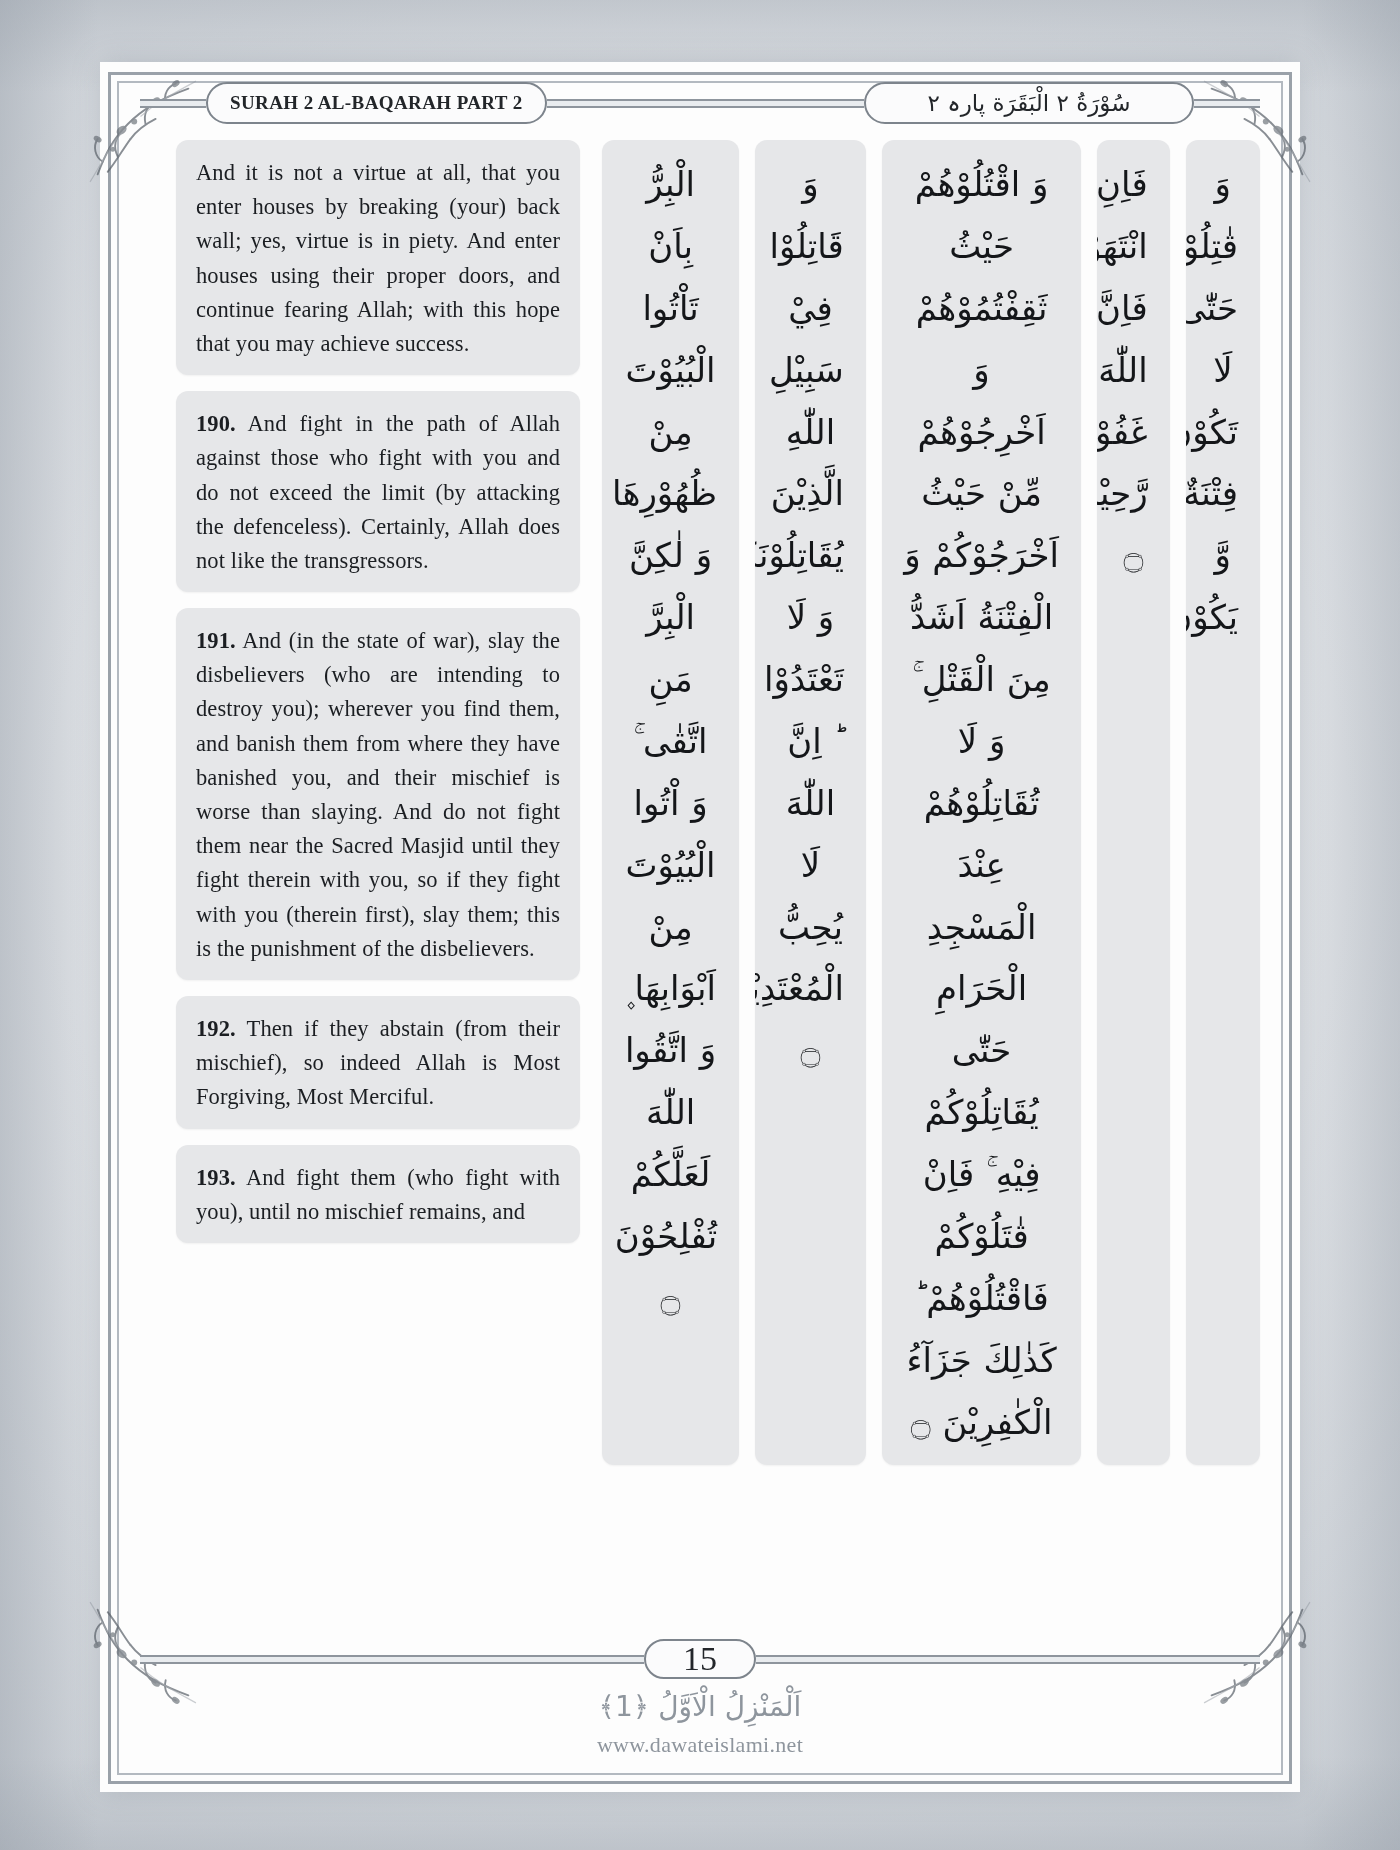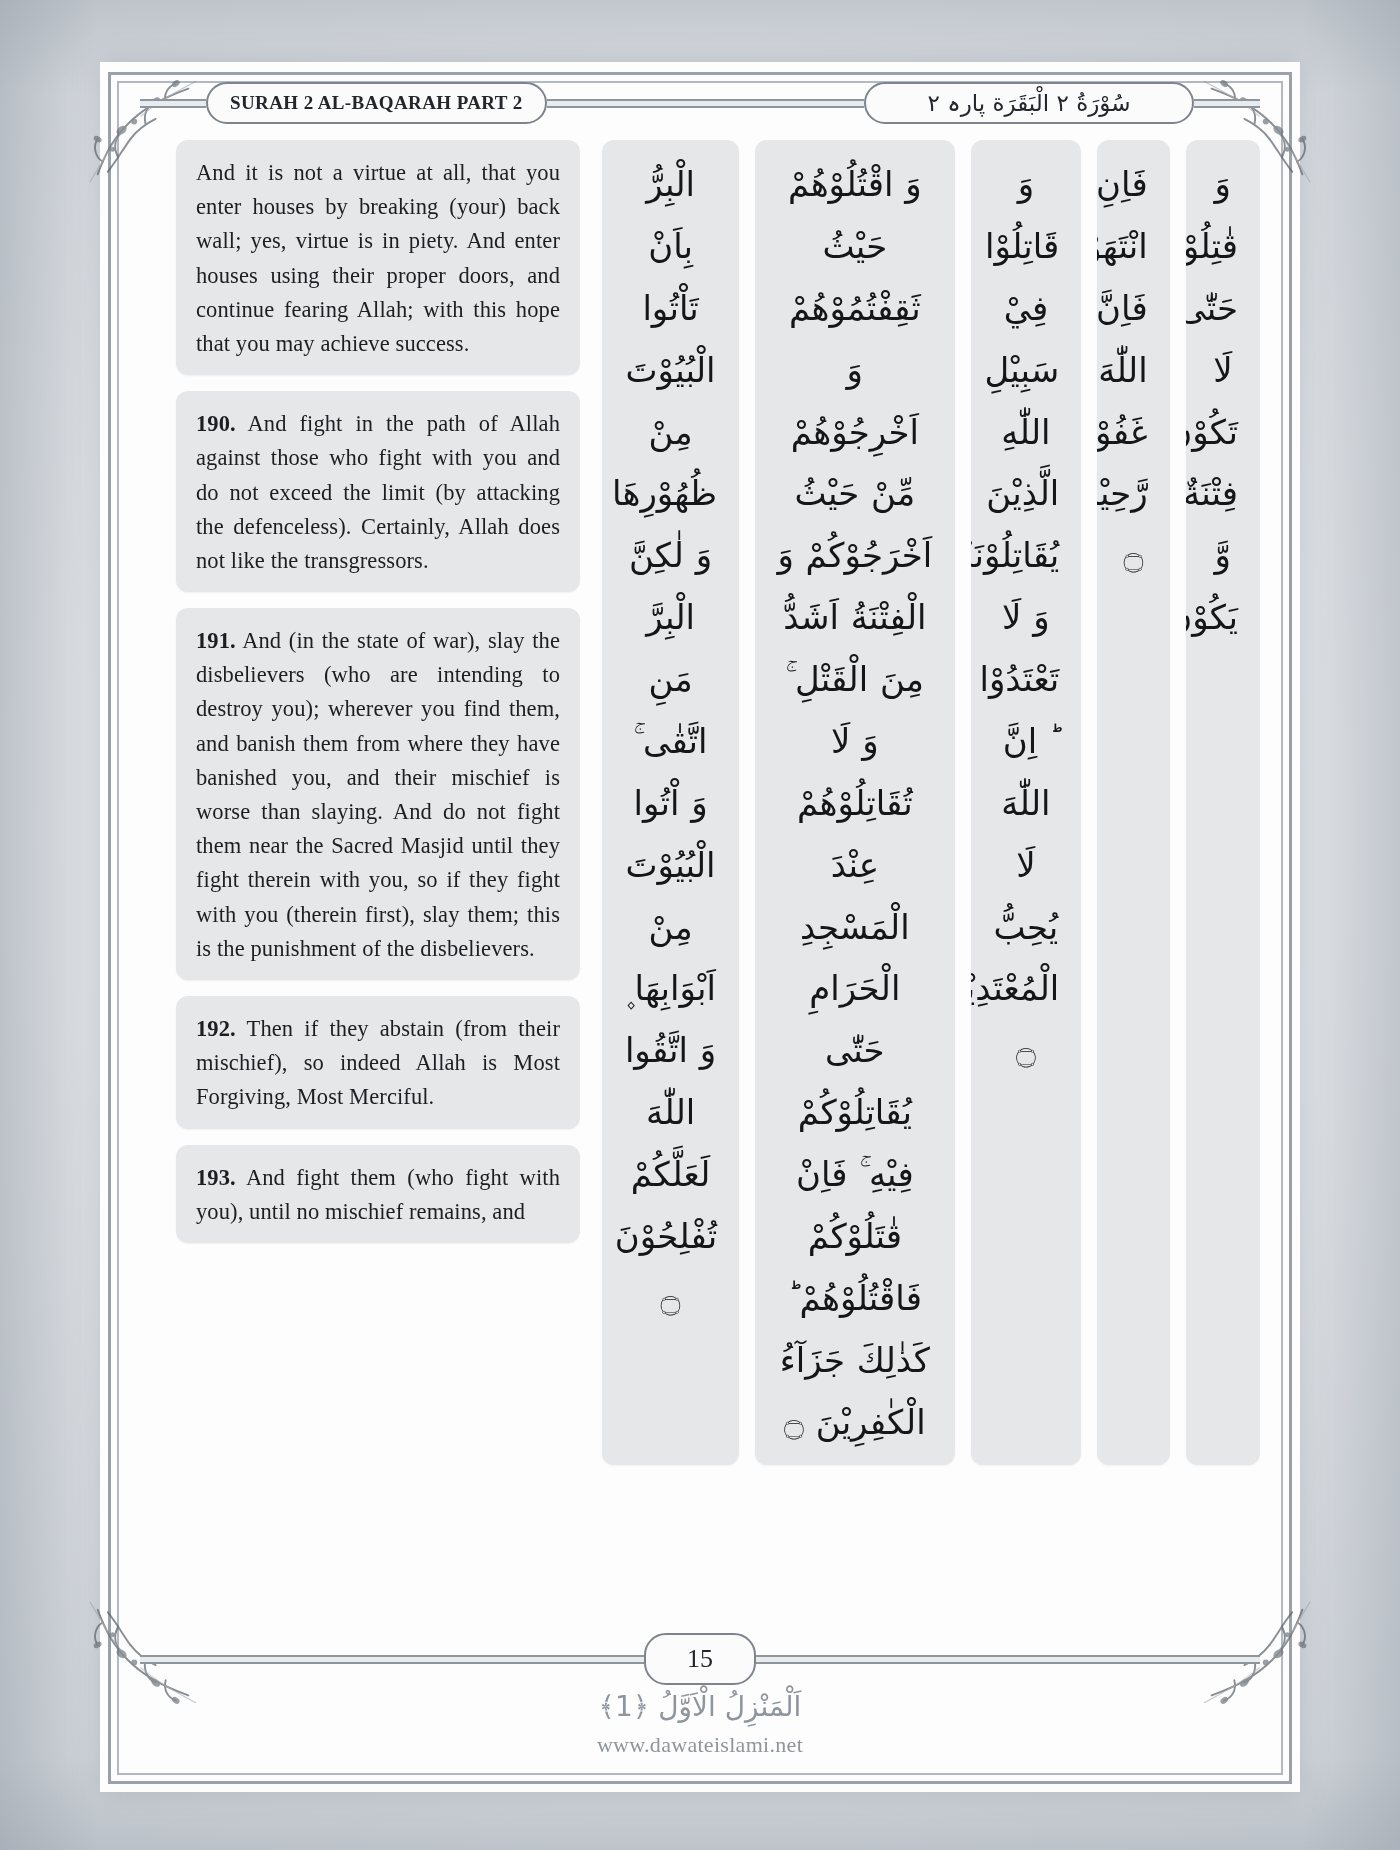--- a/index.html
+++ b/index.html
@@ -179,26 +179,26 @@
     width: 1120px;
     height: 46px;
     display: flex;
     align-items: center;
     justify-content: center;
   }
   .page-pill {
     border: 2px solid #7d848c;
     border-radius: 22px;
     background: #fbfbfc;
-    height: 52px;
+    height: 40px;
     min-width: 112px;
     display: flex;
     align-items: center;
     justify-content: center;
-    font-size: 26px;
+    font-size: 34px;
     color: #23262a;
     flex: 0 0 auto;
     position: relative;
     z-index: 2;
   }
 
   .footer-meta {
     position: absolute;
     left: 0;
     top: 1690px;
@@ -354,22 +354,22 @@
     <div class="panel panel-en">
       <span class="vnum">192.</span> <span>Then if they abstain (from their mischief), so indeed Allah is Most Forgiving, Most Merciful.</span>
     </div>
     <div class="panel panel-en">
       <span class="vnum">193.</span> <span>And fight them (who fight with you), until no mischief remains, and</span>
     </div>
   </div>
 
   <div class="col-ar">
     <div class="panel panel-ar">الْبِرُّ بِاَنْ تَاْتُوا الْبُيُوْتَ مِنْ ظُهُوْرِهَا وَ لٰكِنَّ الْبِرَّ مَنِ اتَّقٰى ۚ وَ اْتُوا الْبُيُوْتَ مِنْ اَبْوَابِهَا ۪ وَ اتَّقُوا اللّٰهَ لَعَلَّكُمْ تُفْلِحُوْنَ ۝</div>
+    <div class="panel panel-ar">وَ قَاتِلُوْا فِيْ سَبِيْلِ اللّٰهِ الَّذِيْنَ يُقَاتِلُوْنَكُمْ وَ لَا تَعْتَدُوْا ؕ اِنَّ اللّٰهَ لَا يُحِبُّ الْمُعْتَدِيْنَ ۝</div>
     <div class="panel panel-ar">وَ اقْتُلُوْهُمْ حَيْثُ ثَقِفْتُمُوْهُمْ وَ اَخْرِجُوْهُمْ مِّنْ حَيْثُ اَخْرَجُوْكُمْ وَ الْفِتْنَةُ اَشَدُّ مِنَ الْقَتْلِ ۚ وَ لَا تُقَاتِلُوْهُمْ عِنْدَ الْمَسْجِدِ الْحَرَامِ حَتّٰى يُقَاتِلُوْكُمْ فِيْهِ ۚ فَاِنْ قٰتَلُوْكُمْ فَاقْتُلُوْهُمْ ؕ كَذٰلِكَ جَزَآءُ الْكٰفِرِيْنَ ۝</div>
-    <div class="panel panel-ar">وَ قَاتِلُوْا فِيْ سَبِيْلِ اللّٰهِ الَّذِيْنَ يُقَاتِلُوْنَكُمْ وَ لَا تَعْتَدُوْا ؕ اِنَّ اللّٰهَ لَا يُحِبُّ الْمُعْتَدِيْنَ ۝</div>
     <div class="panel panel-ar">فَاِنِ انْتَهَوْا فَاِنَّ اللّٰهَ غَفُوْرٌ رَّحِيْمٌ ۝</div>
     <div class="panel panel-ar">وَ قٰتِلُوْهُمْ حَتّٰى لَا تَكُوْنَ فِتْنَةٌ وَّ يَكُوْنَ</div>
   </div>
 
 </div>
 
 <div class="footer-band">
   <div class="rule-seg"></div>
   <div class="page-pill">15</div>
   <div class="rule-seg"></div>

